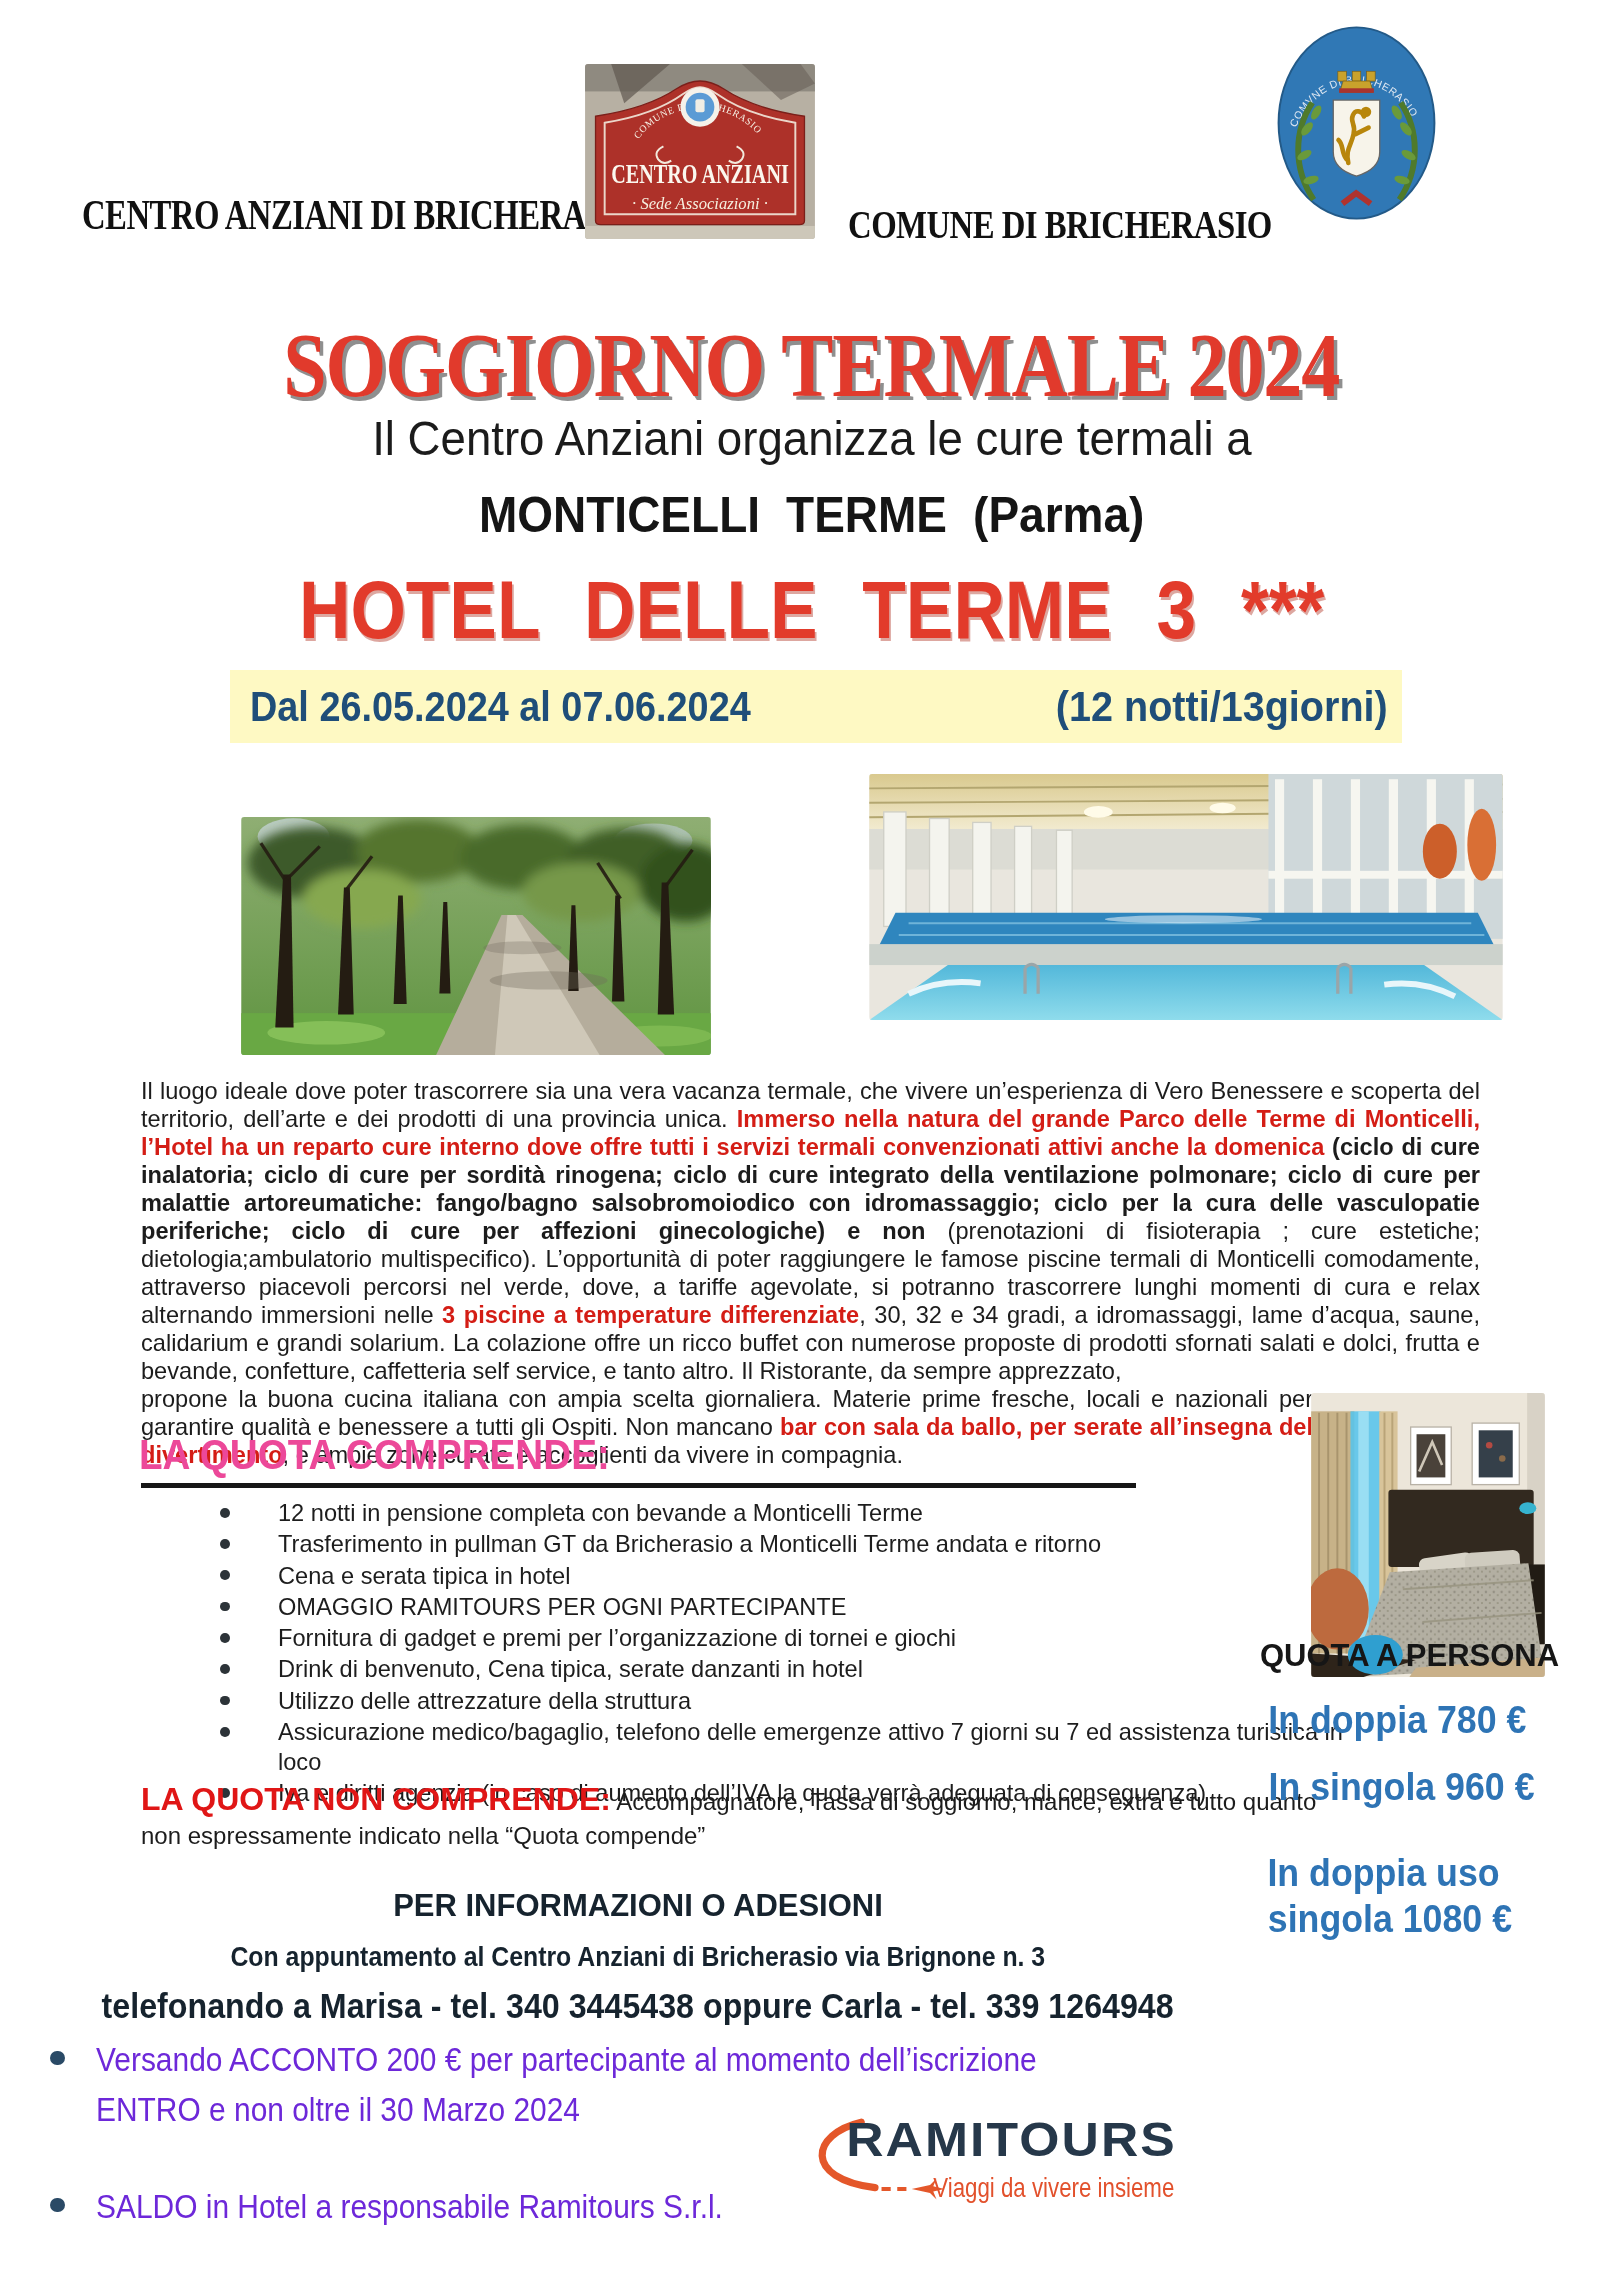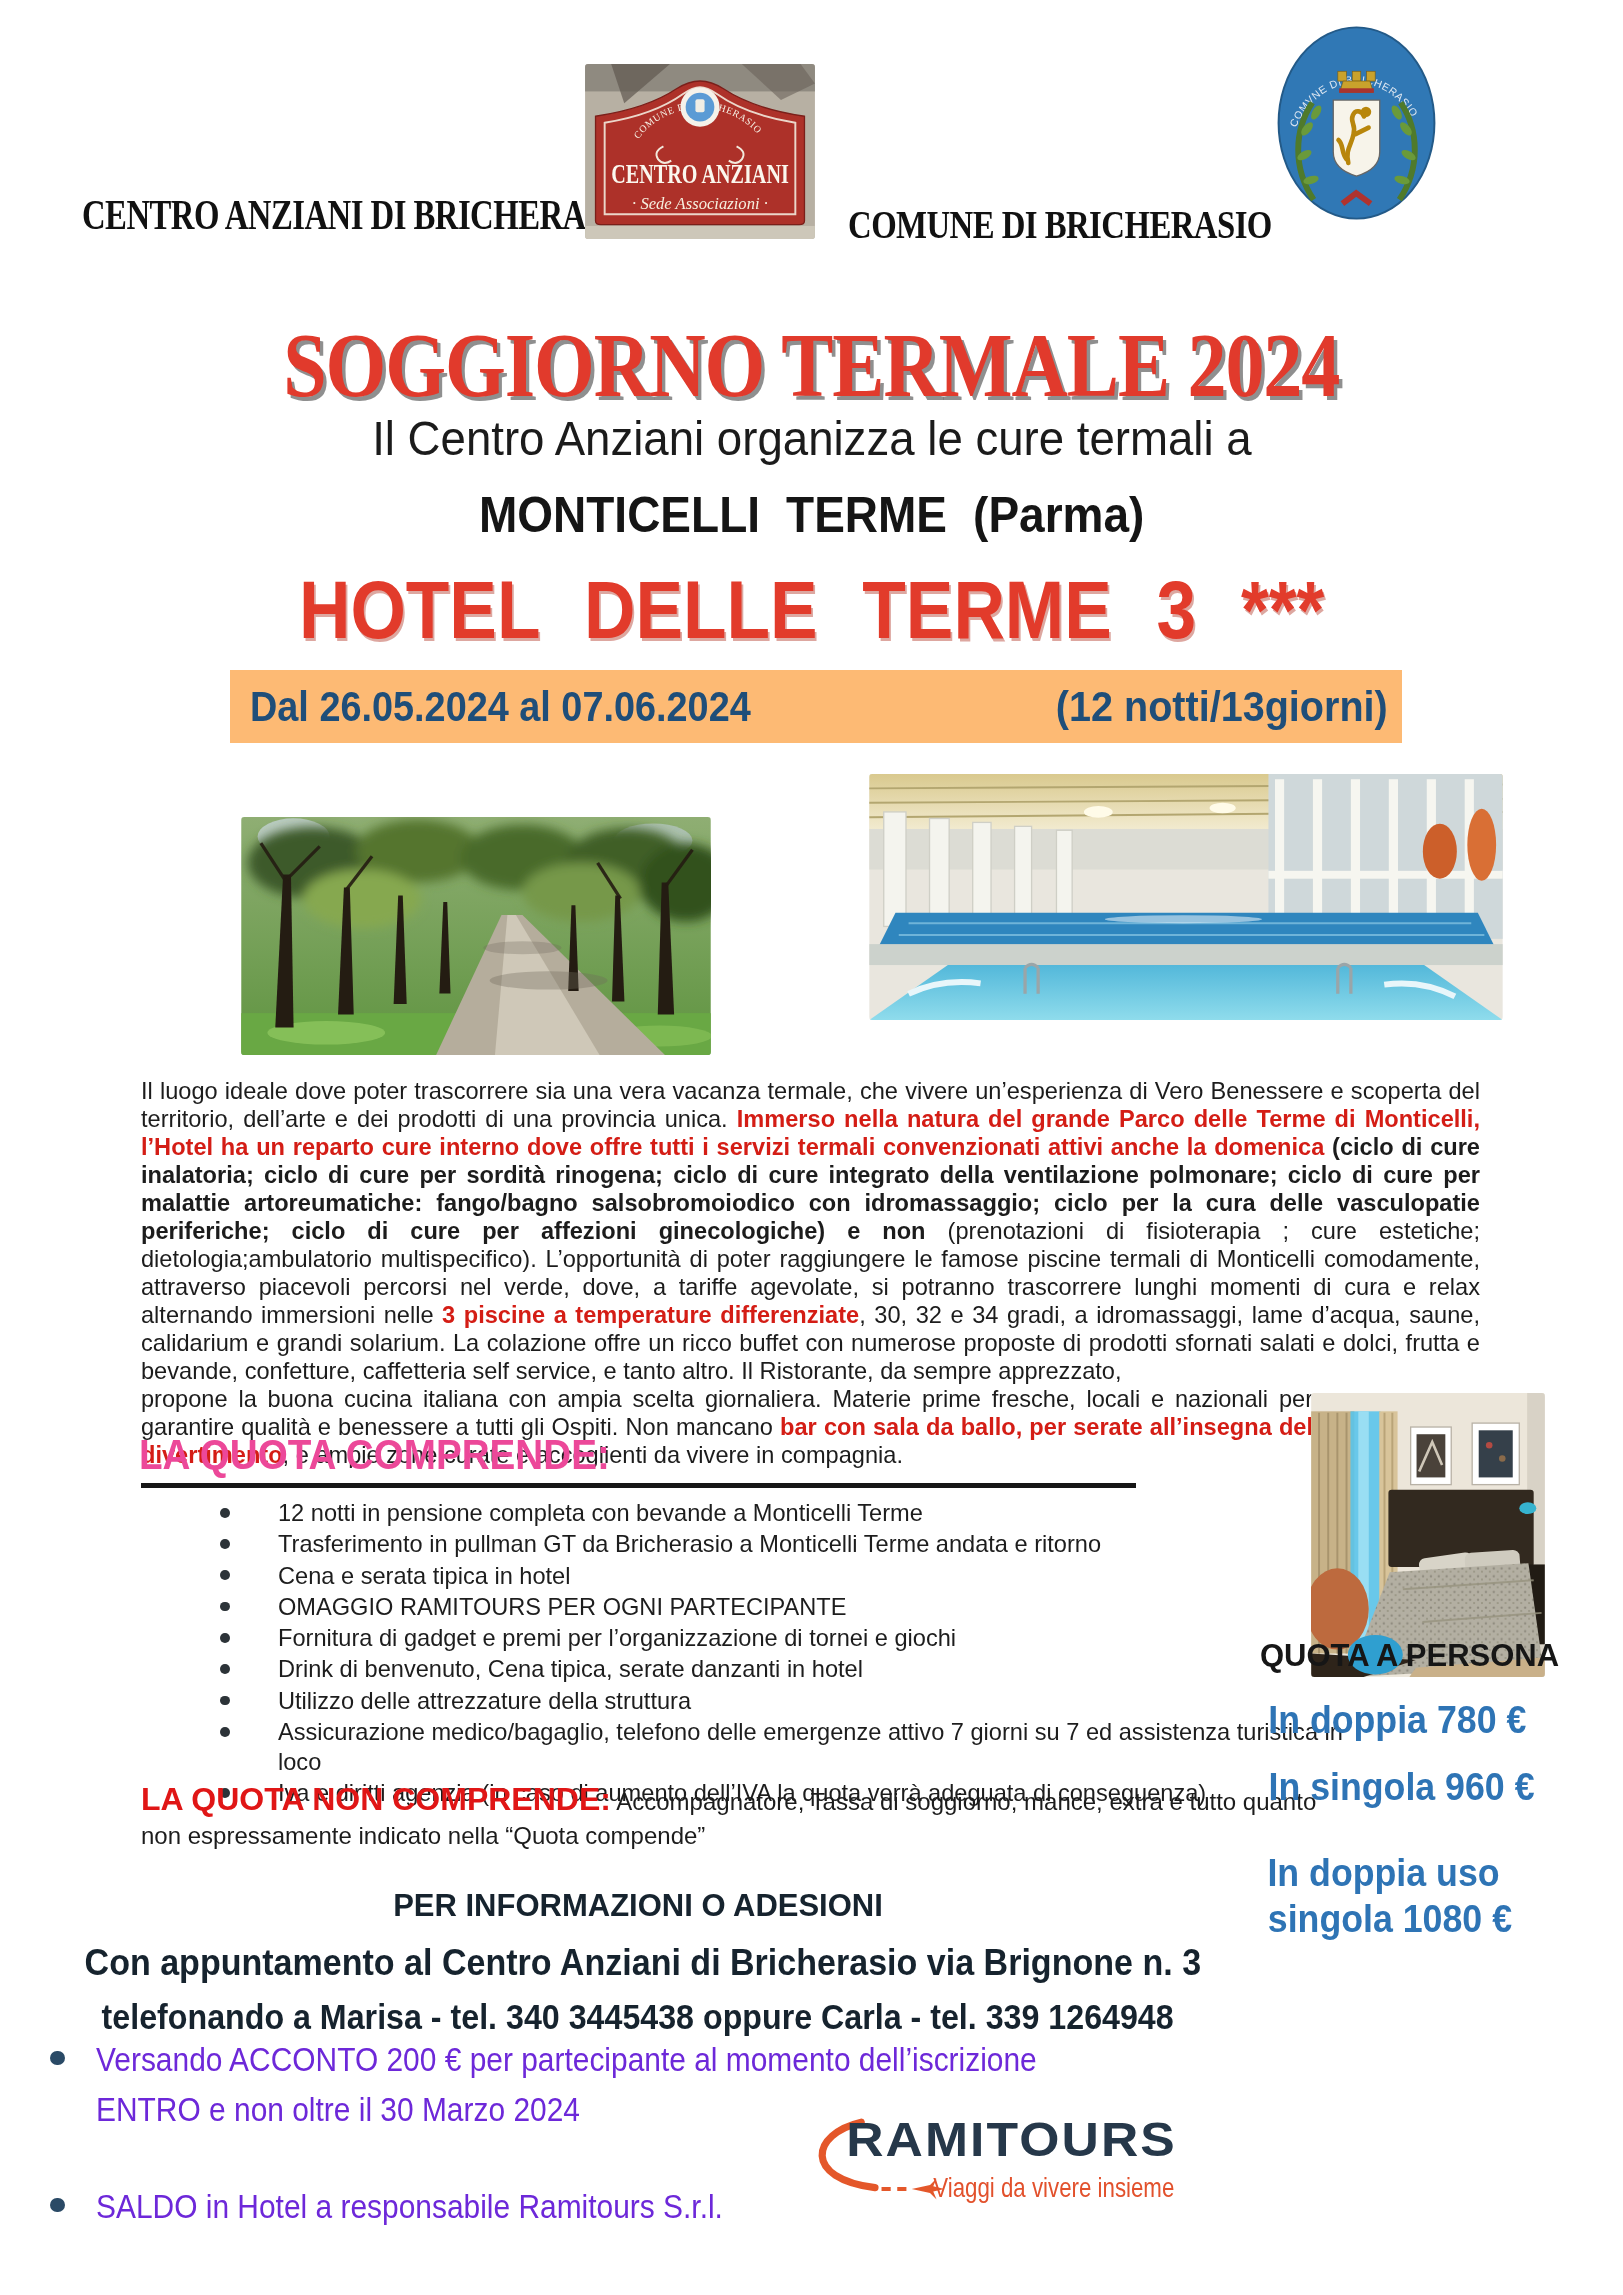--- a/index.html
+++ b/index.html
@@ -28,21 +28,21 @@
                 text-shadow:3.9px 3.9px 0 rgba(95,95,95,0.7); }
   #main-title .sx { transform:scaleX(0.85); letter-spacing:-1.3px; }
   #subtitle1 { top:411px; font-size:48px; color:#1b1b1b; }
   #subtitle1 .sx { transform:scaleX(0.95); }
   #subtitle2 { top:486px; font-size:50px; font-weight:bold; color:#151515; word-spacing:14.4px; }
   #subtitle2 .sx { transform:scaleX(0.92); }
   #hotel-line { top:564px; font-size:81px; font-weight:bold; color:#e23b2b;
                 word-spacing:0.35em; text-shadow:2px 2.6px 0 rgba(180,60,45,0.45); }
   #hotel-line .sx { transform:scaleX(0.88); }
 
-  #date-bar { left:230px; top:670px; width:1172px; height:73px; background:#fdba74;
+  #date-bar { left:230px; top:670px; width:1172px; height:73px; background:#fef9c3;
               display:flex; align-items:center; justify-content:space-between;
               padding:0 14.4px 0 19.6px; box-sizing:border-box;
               font-weight:bold; font-size:43px; color:#1f4e79; }
   #date-bar .left .sx  { transform:scaleX(0.88); transform-origin:0 50%; }
   #date-bar .right .sx { transform:scaleX(0.92); transform-origin:100% 50%; }
 
   
   #park-photo { left:241px; top:817px; width:470px; height:238px; }
   #pool-photo { left:869px; top:774px; width:634px; height:246px; }
   #room-photo { left:1311px; top:1393px; width:234px; height:284px; }
@@ -72,21 +72,21 @@
   #prices .head { font-size:31px; font-weight:bold; color:#161616; }
   #prices .price { font-size:38px; font-weight:bold; color:#2e74b5; }
   #prices .p1 { margin-top:25px; }
   #prices .p2 { margin-top:23.6px; }
   #prices .p3 { margin-top:41px; line-height:46px; }
   #prices .price .sx { transform:scaleX(0.94); }
 
   
   #info { left:36px; top:1888px; width:1204px; text-align:center; color:#16232e; }
   #info .head  { font-size:31px; font-weight:bold; }
-  #info .line1 { font-size:37px; font-weight:bold; margin-top:18.3px; }
+  #info .line1 { font-size:27px; font-weight:bold; margin-top:18.3px; }
   #info .line2 { font-size:35px; font-weight:bold; margin-top:13px; }
   #info .line1 .sx, #info .line2 .sx { transform:scaleX(0.92); }
 
   .bigitem { position:absolute; left:49px; width:1191px; font-size:34px;
              line-height:50px; color:#6d28d9; padding-left:47px; }
   .bigdot { position:absolute; left:1.3px; top:17px; width:14.4px; height:14.4px;
             border-radius:50%; background:#2a4a66; }
   .bigitem .sx { transform:scaleX(0.88); transform-origin:0 50%; }
   #acconto { top:2034px; }
   #saldo   { top:2181px; }

